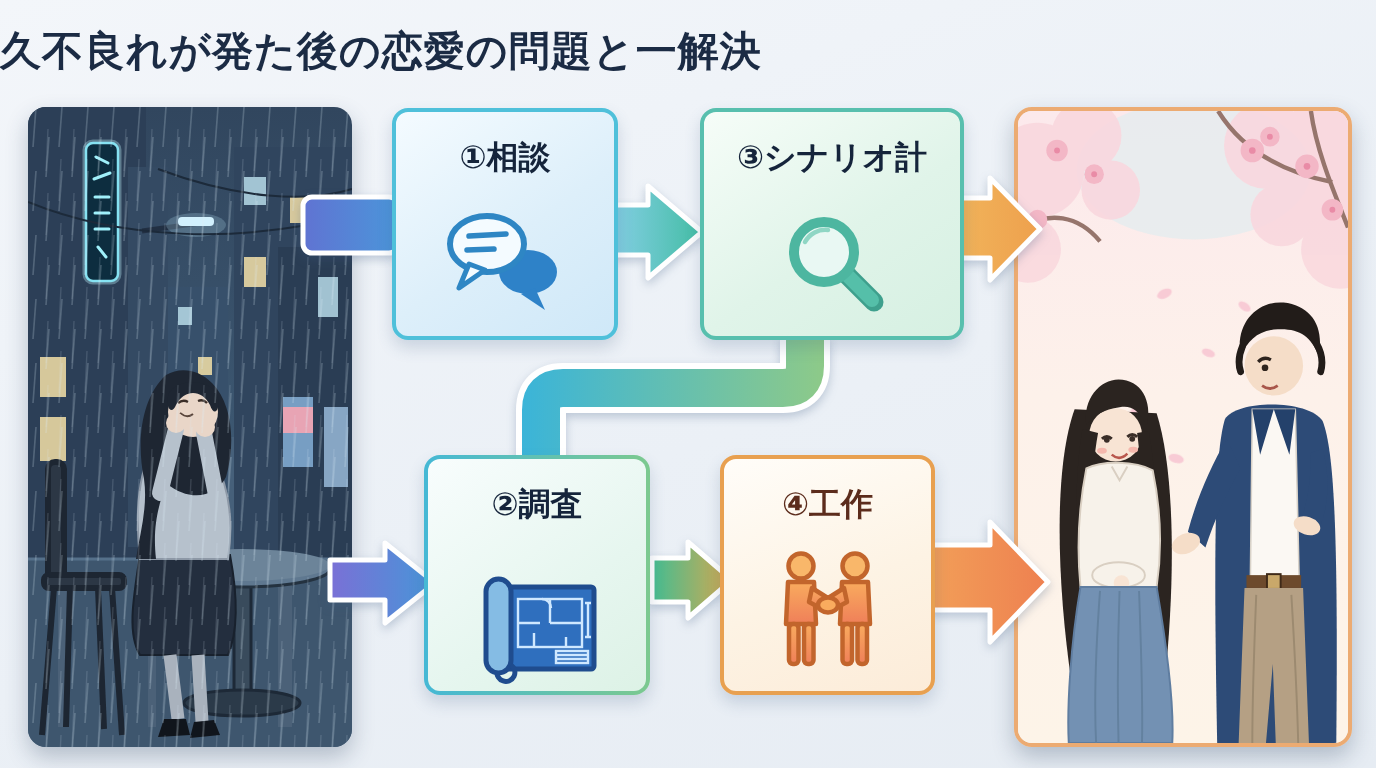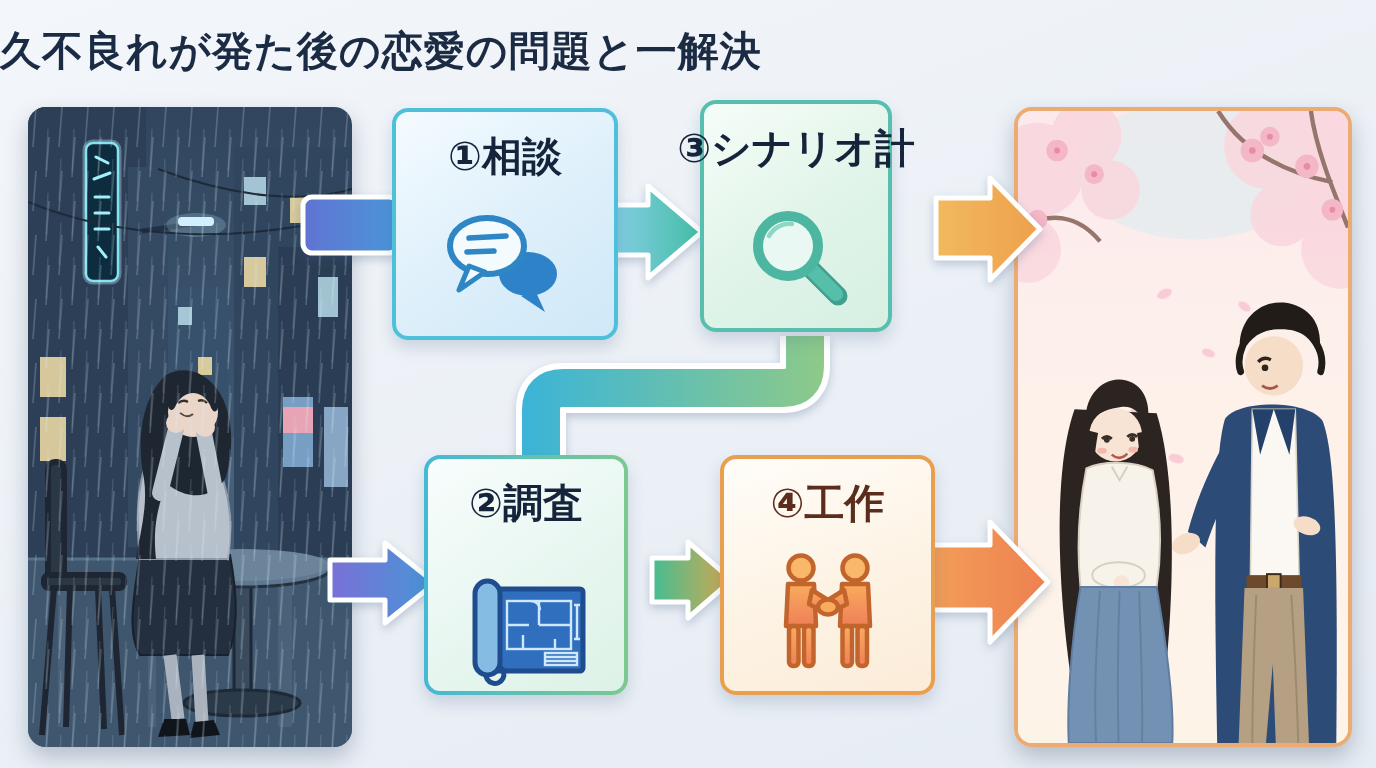--- a/index.html
+++ b/index.html
@@ -17,27 +17,27 @@
   .panel--before{left:28px;top:107px;width:324px;height:640px;}
   .panel--after{left:1014px;top:107px;width:338px;height:640px;border:4px solid #ecab72;box-sizing:border-box;}
   .panel svg{display:block;width:100%;height:100%;}
   .arrows{position:absolute;left:0;top:0;width:1376px;height:768px;pointer-events:none;}
   .arrows .shape{filter:drop-shadow(0 4px 5px rgba(60,90,130,.28));}
   .step{
     position:absolute;border-radius:16px;box-sizing:border-box;
     display:flex;flex-direction:column;align-items:center;
     box-shadow:0 8px 16px rgba(60,90,130,.20);
   }
-  .step-label{margin-top:17px;font-size:40px;font-weight:bold;color:#15243b;white-space:nowrap;}
+  .step-label{margin-top:24px;font-size:32px;font-weight:bold;color:#15243b;white-space:nowrap;}
   .step-icon{flex:1;display:flex;align-items:center;justify-content:center;}
   #step1{left:392px;top:108px;width:226px;height:232px;border:4px solid #4fc0da;
     background:linear-gradient(145deg,#f4fbff 0%,#ddeffa 55%,#cfe8f8 100%);}
-  #step3{left:700px;top:100px;width:192px;height:232px;border:4px solid #58bfae;
+  #step3{left:700px;top:108px;width:264px;height:232px;border:4px solid #58bfae;
     background:linear-gradient(145deg,#f6fdf8 0%,#e0f4e9 55%,#d6f0e2 100%);gap:12px;}
-  #step2{left:424px;top:455px;width:204px;height:240px;border:4px solid transparent;
+  #step2{left:424px;top:455px;width:226px;height:240px;border:4px solid transparent;
     background:linear-gradient(145deg,#f8fdfd 0%,#e6f6ef 60%,#ddf2e6 100%) padding-box,
                linear-gradient(90deg,#45b8d5,#7cc98f) border-box;gap:40px;}
   #step4{left:720px;top:455px;width:215px;height:240px;border:4px solid #e8a050;
     background:linear-gradient(160deg,#fffdf9 0%,#fdf3e4 55%,#fcecd9 100%);text-align:center;}
   #step4 .step-label{color:#5c2c1c;}
 </style>
 </head>
 <body>
 
 <div class="stage">

